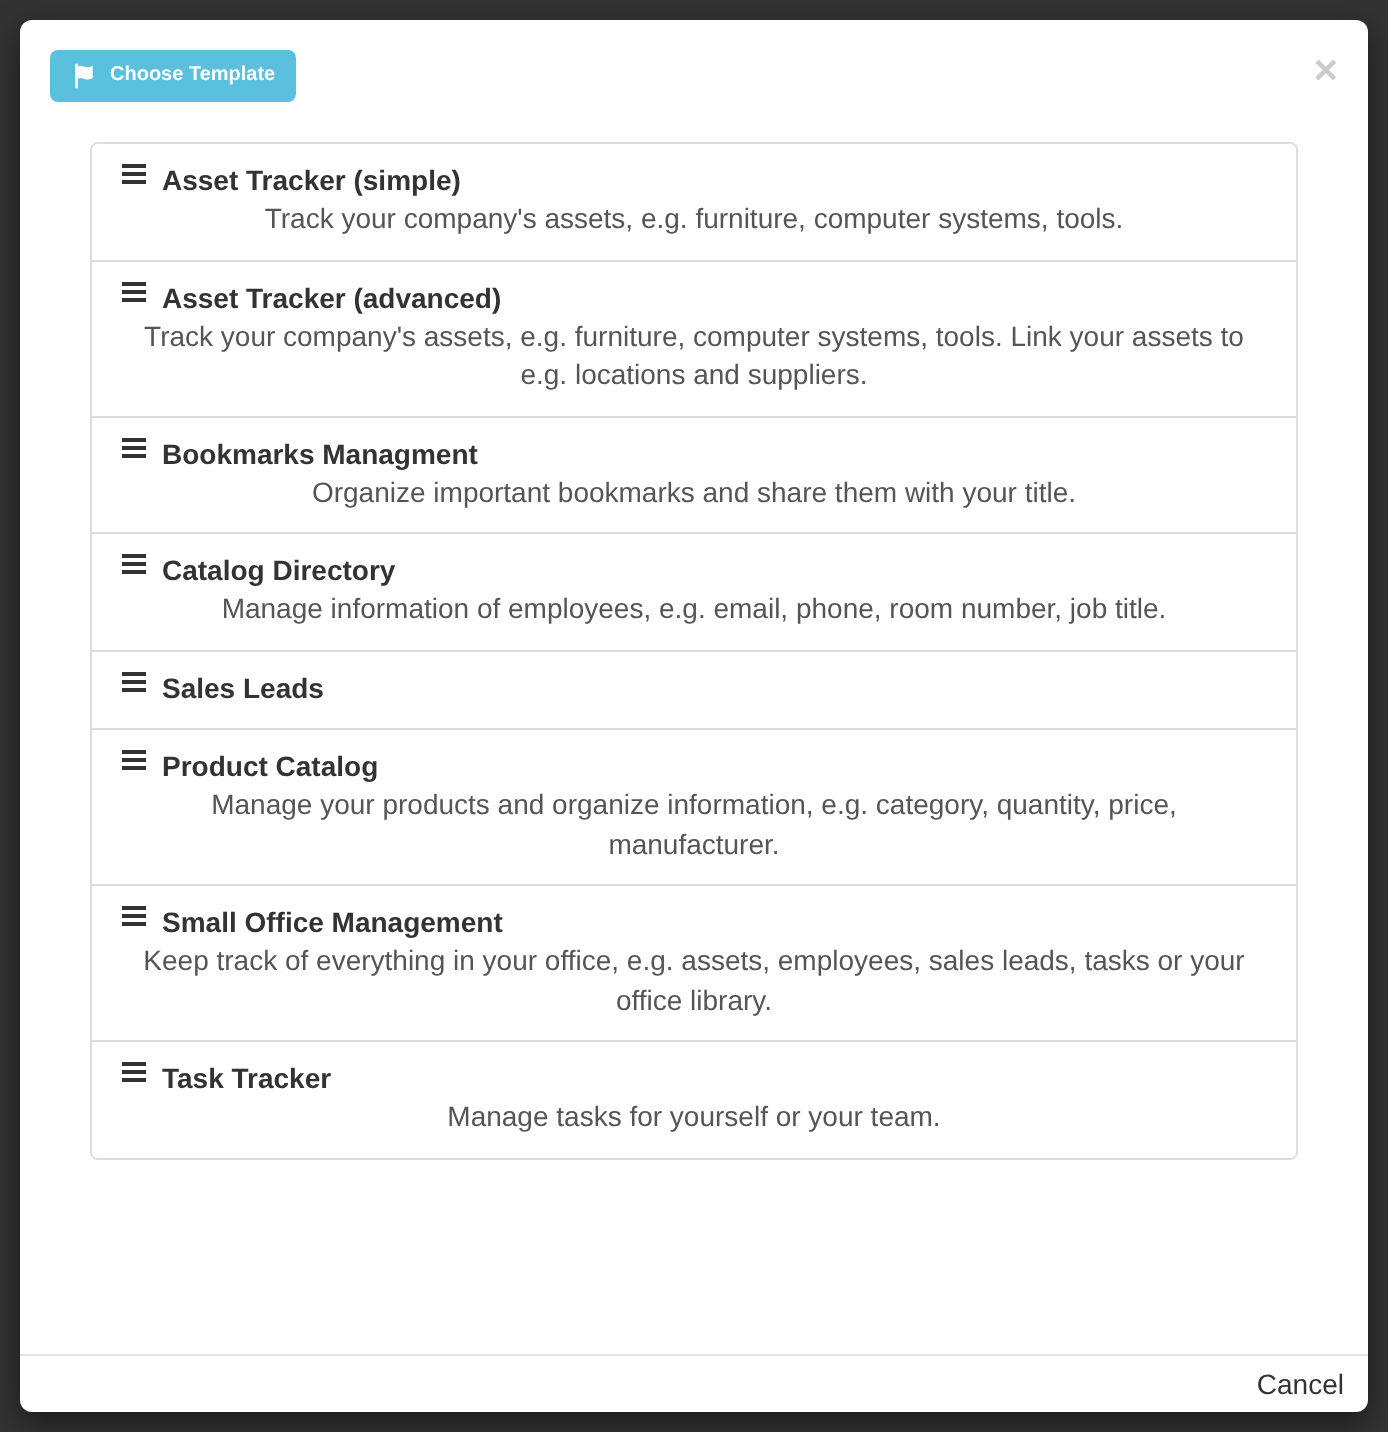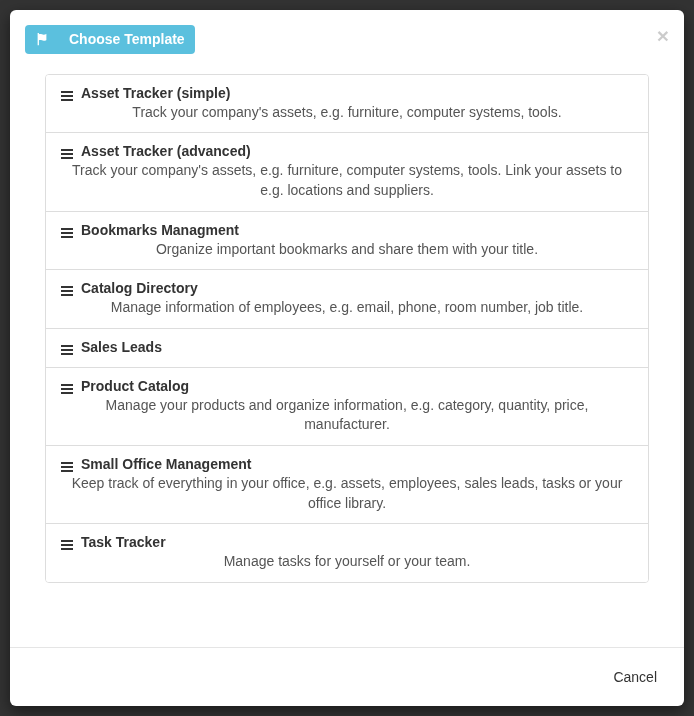--- a/index.html
+++ b/index.html
@@ -30,24 +30,24 @@
     .modal-header {
       padding: 15px 15px 0 15px;
       position: relative;
     }
     .badge-btn {
       display: inline-flex;
       align-items: center;
       background: #5bc0de;
       color: #fff;
       font-weight: 700;
-      font-size: 14px;
+      font-size: 10px;
       padding: 6px 10px;
       border-radius: 4px;
-      gap: 20px;
+      gap: 6px;
       line-height: 1.2;
       justify-content: space-between;
     }
     .close-btn {
       position: absolute;
       top: 15px;
       right: 15px;
       font-size: 21px;
       font-weight: 700;
       color: #000;
@@ -70,21 +70,21 @@
     }
     .list-item {
       padding: 10px 15px;
       border-bottom: 1px solid #ddd;
       cursor: pointer;
       background: #fff;
     }
     .list-item:last-child { border-bottom: none; }
     .item-title {
       display: flex;
-      align-items: flex-end;
+      align-items: flex-start;
       gap: 8px;
       font-weight: 700;
       font-size: 14px;
       color: #333;
       margin-bottom: 2px;
     }
     .item-desc {
       font-size: 14px;
       color: #555;
       line-height: 1.4;
@@ -104,21 +104,21 @@
       background: #333;
       width: 100%;
     }
     .flag-icon {
       width: 14px;
       height: 14px;
       fill: #fff;
       flex-shrink: 0;
     }
     .modal-footer {
-      padding: 15px;
+      padding: 0;
       border-top: 1px solid #e5e5e5;
       text-align: right;
     }
     .cancel-btn {
       background: none;
       border: none;
       font-size: 14px;
       color: #333;
       cursor: pointer;
       padding: 6px 12px;

